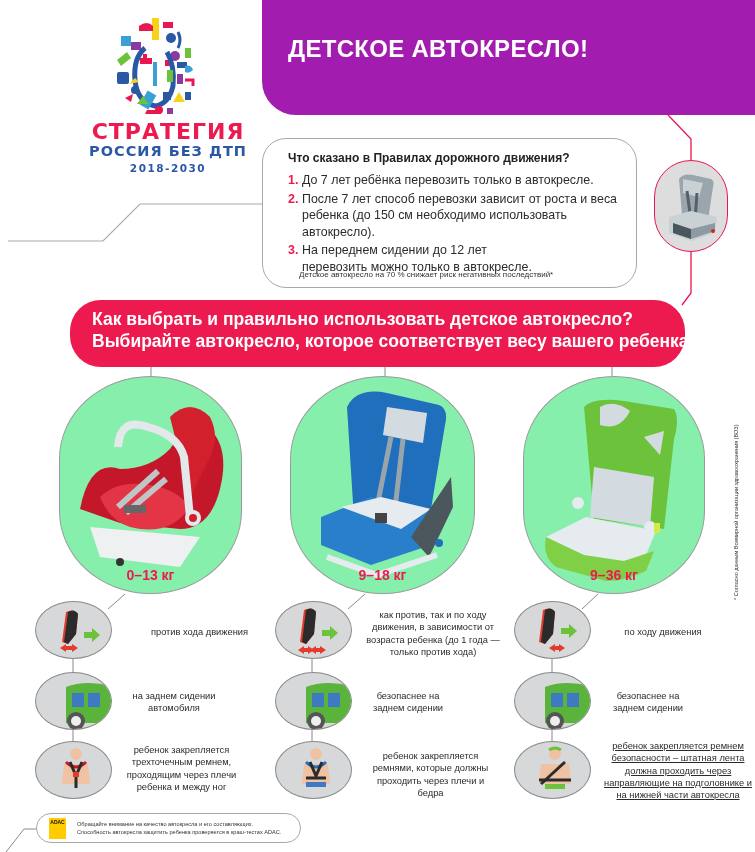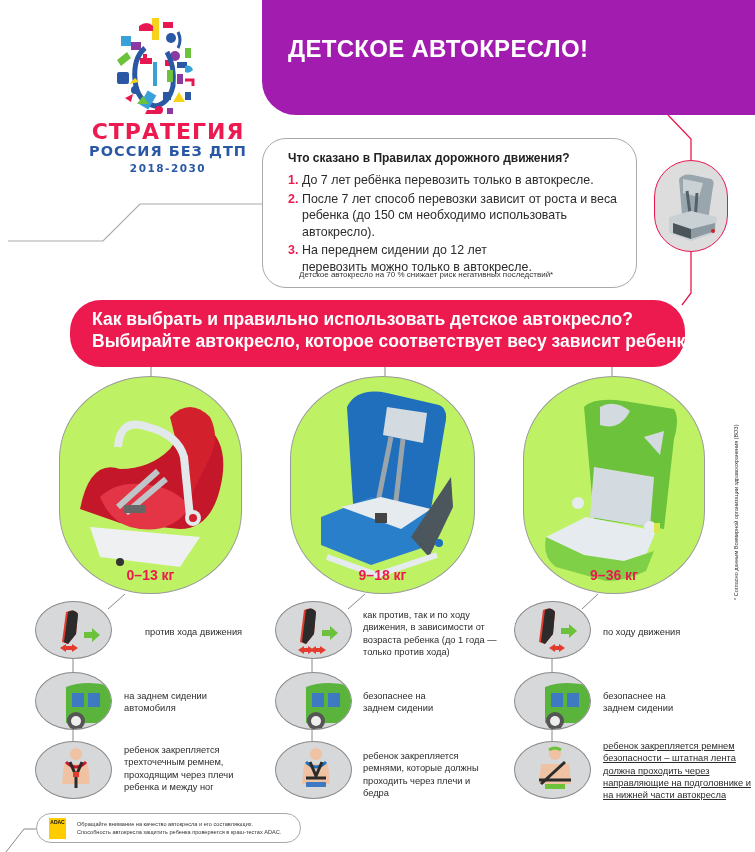--- a/index.html
+++ b/index.html
@@ -37,26 +37,26 @@
     border-radius: 37px; background: #dddddd; overflow: hidden; }
 
   
   svg.lines { position: absolute; left: 0; top: 0; width: 755px; height: 852px; pointer-events: none; }
 
   
   .section { left: 70px; top: 300px; width: 615px; height: 67px; border-radius: 31px; }
   .section-line { position: absolute; left: 22px; color: #fff; font-weight: bold; font-size: 17.5px; white-space: nowrap; }
 
   
-  .seat-oval { border: 1.3px solid #9a9a9a; background: #bef264; border-radius: 50% / 38%; overflow: hidden; }
+  .seat-oval { border: 1.3px solid #9a9a9a; background: #86efac; border-radius: 50% / 38%; overflow: hidden; }
   .seat-weight { position: absolute; left: 0; width: 100%; text-align: center; font-weight: bold; font-size: 14px; }
 
   .icon-oval { width: 77px; height: 58px; border: 1.3px solid #8a8a8a; background: #d6d8d9;
     border-radius: 50% / 50%; overflow: hidden; }
-  .info-text { font-size: 9.3px; line-height: 12.3px; color: #2b2b2b; }
+  .info-text { font-size: 9.3px; line-height: 12.3px; color: #2b2b2b; text-align: center; }
 
   
   .adac { left: 36px; top: 813px; width: 265px; height: 30px; border: 1.2px solid #a9a9a9; border-radius: 15px; background: #fff; }
   .adac-logo { position: absolute; left: 12px; top: 4px; width: 17px; height: 21px; background: #ffcc00; }
   .adac-logo span { position: absolute; left: 0; top: 1px; width: 17px; text-align: center; font-size: 5px; font-weight: bold; color: #111; }
   .adac-text { position: absolute; left: 40px; top: 6px; font-size: 5.6px; line-height: 8px; color: #333; white-space: nowrap; }
 
   .vert-note { left: 733px; top: 600px; transform-origin: 0 0; transform: rotate(-90deg);
     font-size: 5.5px; color: #333; white-space: nowrap; }
 </style>
@@ -164,21 +164,21 @@
     <path d="M32 30 l4 30 M42 32 l-2 28" stroke="#556068" stroke-width="3"></path>
     <path d="M14 56 l22 -6 l26 6 l-2 16 l-24 8 l-22 -8z" fill="#c9d1d5"></path>
     <path d="M18 62 l18 6 v10 l-18 -6z" fill="#4a555c"></path>
     <path d="M36 68 l24 -6 v8 l-24 8z" fill="#8e9aa1"></path>
     <circle cx="58" cy="70" r="2" fill="#d3202d"></circle>
   </svg>
 </div>
 
 <div class="abs section" style="background:#ec1a4f">
   <div class="section-line" style="top:9px">Как выбрать и правильно использовать детское автокресло?</div>
-  <div class="section-line" style="top:31px">Выбирайте автокресло, которое соответствует весу зависит ребенка.</div>
+  <div class="section-line" style="top:31px">Выбирайте автокресло, которое соответствует весу вашего ребенка.</div>
 </div>
 
 <div class="abs seat-oval" style="left:59px;top:376px;width:183px;height:218px;">
   <svg viewBox="0 0 183 218" width="183" height="218" style="position:absolute;left:0;top:0">
     <path d="M30 150 l10 30 l80 10 l20 -30z" fill="#eef0f1"></path>
     <circle cx="60" cy="185" r="4" fill="#333"></circle>
     <path d="M20 132 q10 -50 40 -40 q30 0 50 -20 q20 -30 40 -20 q20 20 10 60 q-10 40 -40 40 l-60 -6z" fill="#c4182a"></path>
     <path d="M110 40 q20 -20 40 0 q10 20 0 40 l-20 40" fill="#d3202d"></path>
     <path d="M40 120 q20 -20 60 -10 q20 6 30 20 q-20 30 -60 20 q-20 -6 -30 -30z" fill="#e33545"></path>
     <path d="M58 130 l40 -36 M66 136 l40 -34" stroke="#bfc4c7" stroke-width="6"></path>

